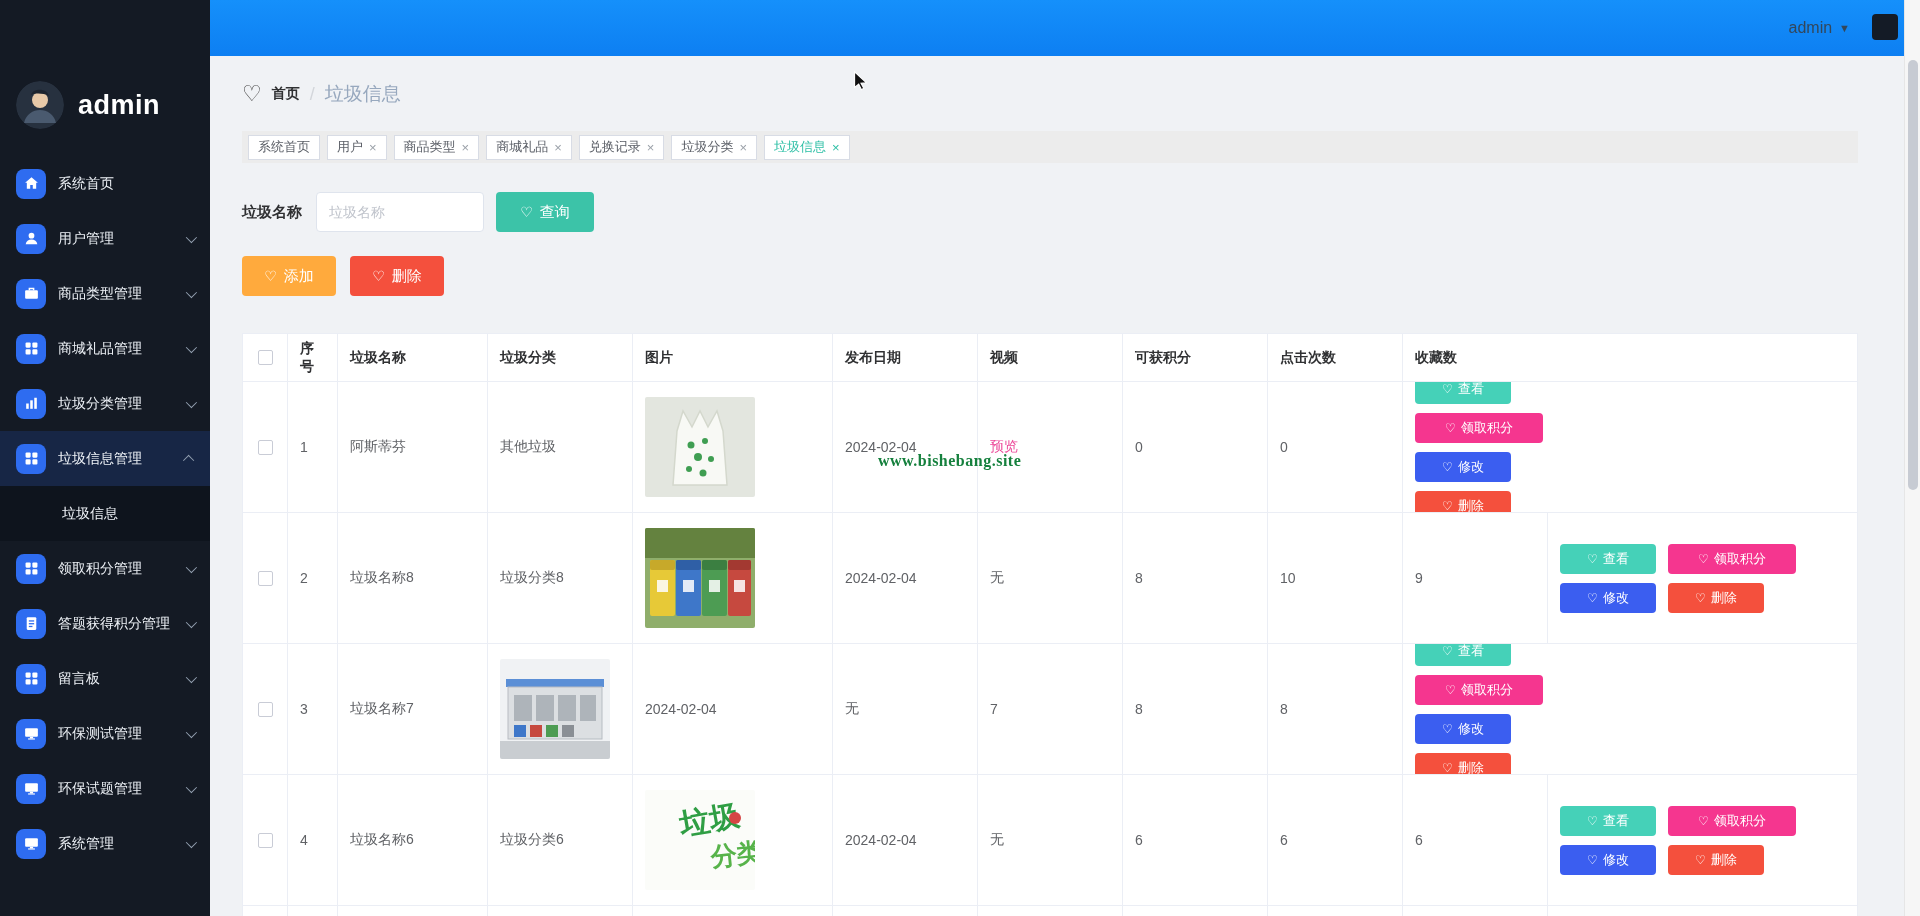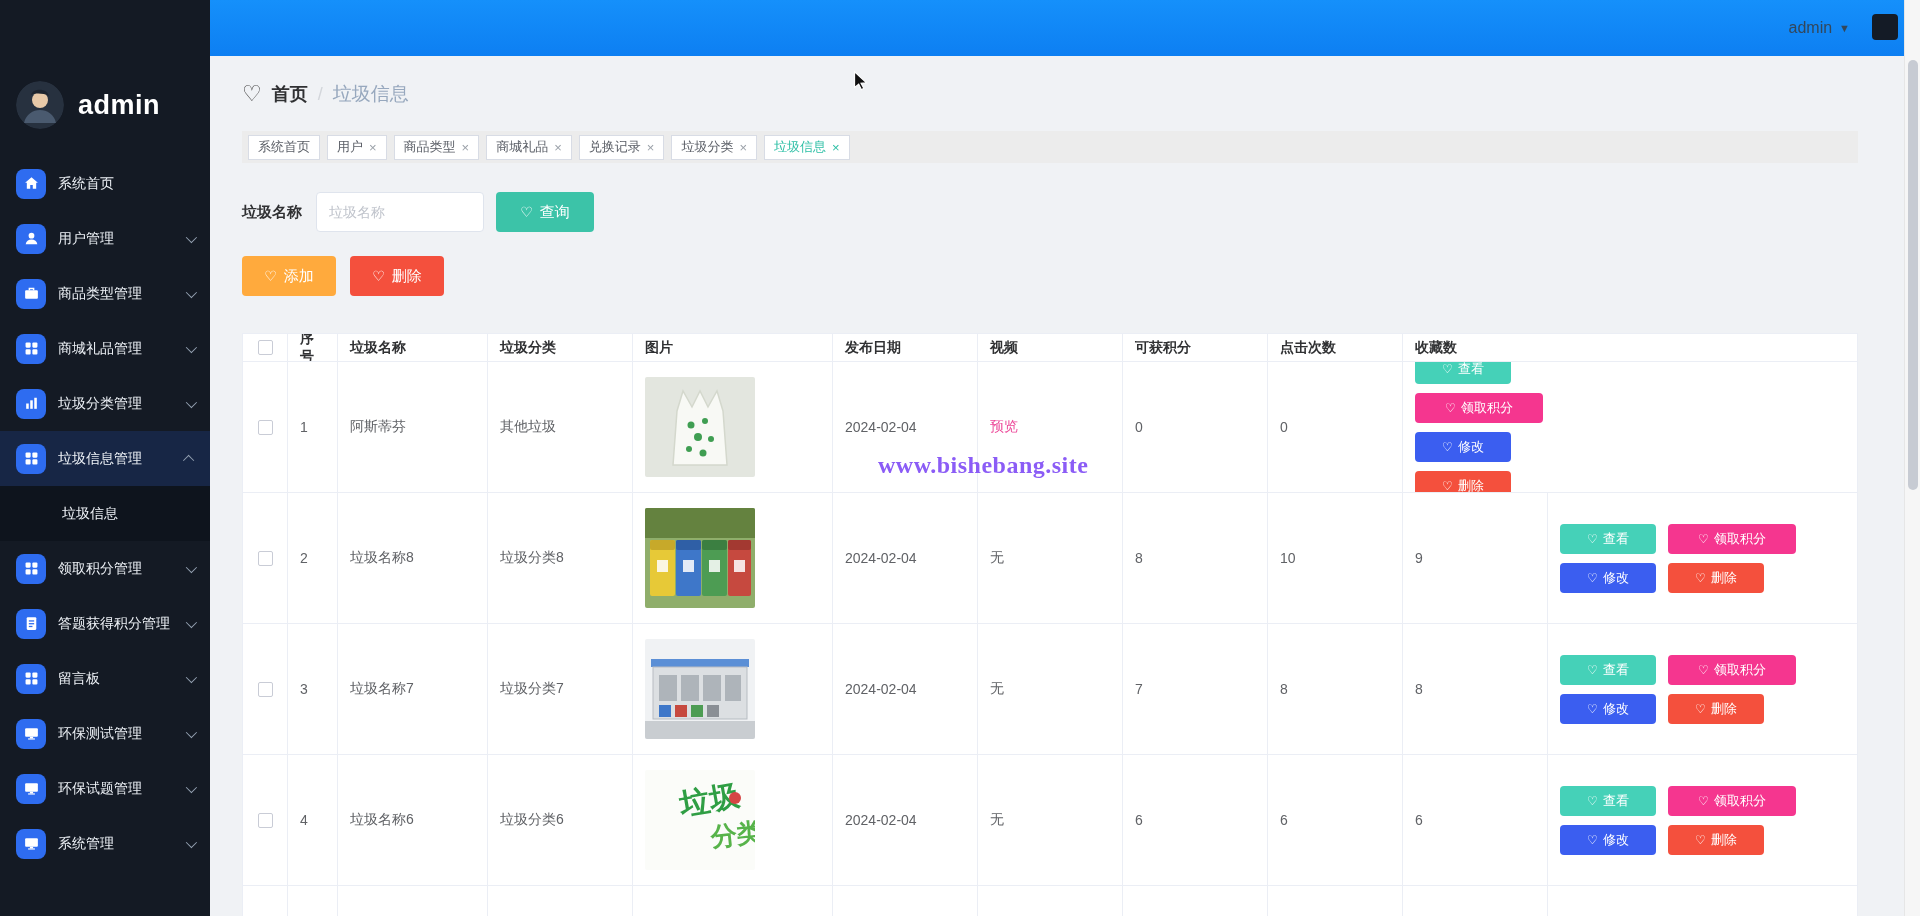--- a/index.html
+++ b/index.html
@@ -32,21 +32,21 @@
   .menu-label{font-size:14px;white-space:nowrap;overflow:hidden}
   .chev{margin-left:auto;width:8px;height:8px;border-right:1.6px solid #93a0b1;
     border-bottom:1.6px solid #93a0b1;transform:rotate(45deg) translateY(-2px)}
   .chev.up{transform:rotate(-135deg) translateY(-2px)}
 
   
   .main{position:absolute;left:210px;top:56px;width:1694px;height:860px;overflow:hidden;
     padding-left:32px;background:#f0f2f5}
   .breadcrumb{display:flex;align-items:center;gap:10px;margin-top:22px;height:32px}
   .bc-heart{font-size:22px;color:#444}
-  .bc-home{font-size:18px;font-weight:bold;color:#303133;cursor:pointer}
+  .bc-home{font-size:14px;font-weight:bold;color:#303133;cursor:pointer}
   .bc-sep{font-size:18px;color:#d3d6db}
   .bc-current{font-size:19px;color:#97a8be}
 
   .tab-bar{display:flex;align-items:center;gap:7px;margin-top:21px;width:1616px;height:32px;
     background:#ececec;padding:0 6px}
   .tab{display:inline-flex;align-items:center;gap:6px;background:#ffffff;border:1px solid #d8dce5;
     height:25px;padding:0 9px;font-size:13px;color:#5a5e66;cursor:pointer;white-space:nowrap}
   .tab.active{color:#2dbfa5}
   .tab-close{font-size:13px;color:#9aa0a8;cursor:pointer;line-height:1}
   .tab.active .tab-close{color:#2dbfa5}
@@ -63,21 +63,21 @@
   .btn .heart{font-size:14px}
   .btn-search{background:#3cc3a8;width:98px;margin-left:12px}
   .actions-row{display:flex;align-items:center;gap:14px;margin-top:24px}
   .btn-add{background:#ffaa3d;width:94px}
   .btn-delete{background:#f4503d;width:94px}
 
   
   .table{margin-top:37px;width:1616px;background:#fff;border:1px solid #ebeef5;border-bottom:none}
   .trow{display:grid;grid-template-columns:45px 50px 150px 145px 200px 145px 145px 145px 135px 145px 1fr;
     border-bottom:1px solid #ebeef5;align-items:stretch}
-  .trow.head{height:28px}
+  .trow.head{height:48px}
   .trow.body{height:131px}
   .tcell{display:flex;align-items:center;padding:0 12px;border-right:1px solid #ebeef5;
     font-size:14px;color:#606266;overflow:hidden}
   .tcell:last-child{border-right:none}
   .trow.head .tcell{font-weight:bold;color:#303133}
   .c-check{justify-content:center;padding:0}
   .checkbox{width:15px;height:15px;border:1px solid #c9ccd6;border-radius:2px;background:#fff;cursor:pointer}
   .thumb svg{width:110px;height:100px;display:block;border-radius:2px}
   .video-link{color:#ec4899;cursor:pointer}
   .ops{display:flex;flex-wrap:wrap;gap:9px 12px;width:240px}
@@ -87,21 +87,21 @@
   .btn-sm .heart{font-size:12px}
   .b-view{background:#45d1b8;width:96px}
   .b-claim{background:#f5368f;width:128px}
   .b-edit{background:#3b5ef0;width:96px}
   .b-del{background:#f4503d;width:96px}
 
   
   .scrollbar{position:absolute;right:0;top:0;width:16px;height:916px;background:#f6f6f6;
     border-left:1px solid #e6e6e6;z-index:3}
   .scroll-thumb{position:absolute;left:3px;top:60px;width:10px;height:430px;background:#c7cbd3;border-radius:5px}
-  .watermark{position:absolute;left:878px;top:452px;z-index:5;color:#8b5cf6;font-size:24px;
+  .watermark{position:absolute;left:878px;top:452px;z-index:5;color:#15803d;font-size:16px;
     font-weight:bold;font-family:"Liberation Serif","DejaVu Serif",serif;letter-spacing:.5px}
   .cursor{position:absolute;left:850px;top:70px;z-index:9;pointer-events:none}
 </style>
 </head>
 <body>
 
 <div class="screen">
 
   <header class="topbar">
     <div class="admin-menu">
@@ -502,23 +502,20 @@
             <div class="tcell c-check">
               <span class="checkbox"></span>
             </div>
             <div class="tcell">
               <span>3</span>
             </div>
             <div class="tcell">
               <span>垃圾名称7</span>
             </div>
             <div class="tcell">
-              <span>垃圾分类7</span>
-            </div>
-            <div class="tcell">
               <span class="thumb">
                 <svg viewBox="0 0 110 100">
                   <rect width="110" height="100" fill="#f0f2f4"></rect>
                   <rect x="6" y="20" width="98" height="8" fill="#5b8fd6"></rect>
                   <rect x="8" y="28" width="94" height="52" fill="#dcdfe2" stroke="#b7bcc2"></rect>
                   <g fill="#aeb4ba">
                     <rect x="14" y="36" width="18" height="26"></rect>
                     <rect x="36" y="36" width="18" height="26"></rect>
                     <rect x="58" y="36" width="18" height="26"></rect>
                     <rect x="80" y="36" width="16" height="26"></rect>

